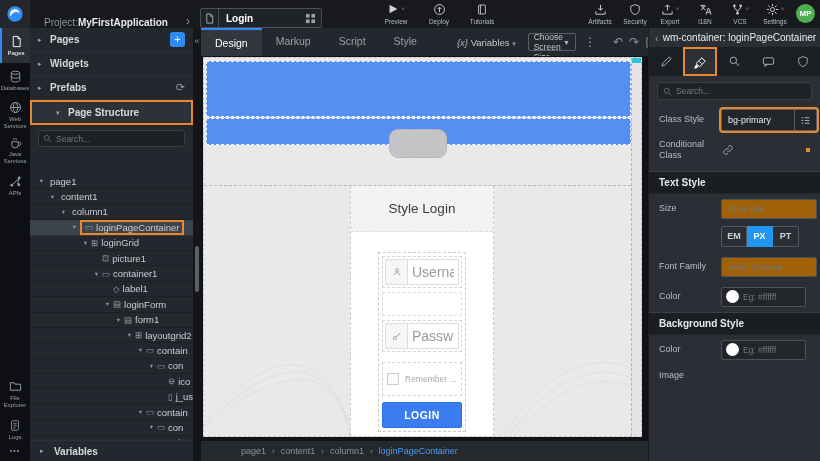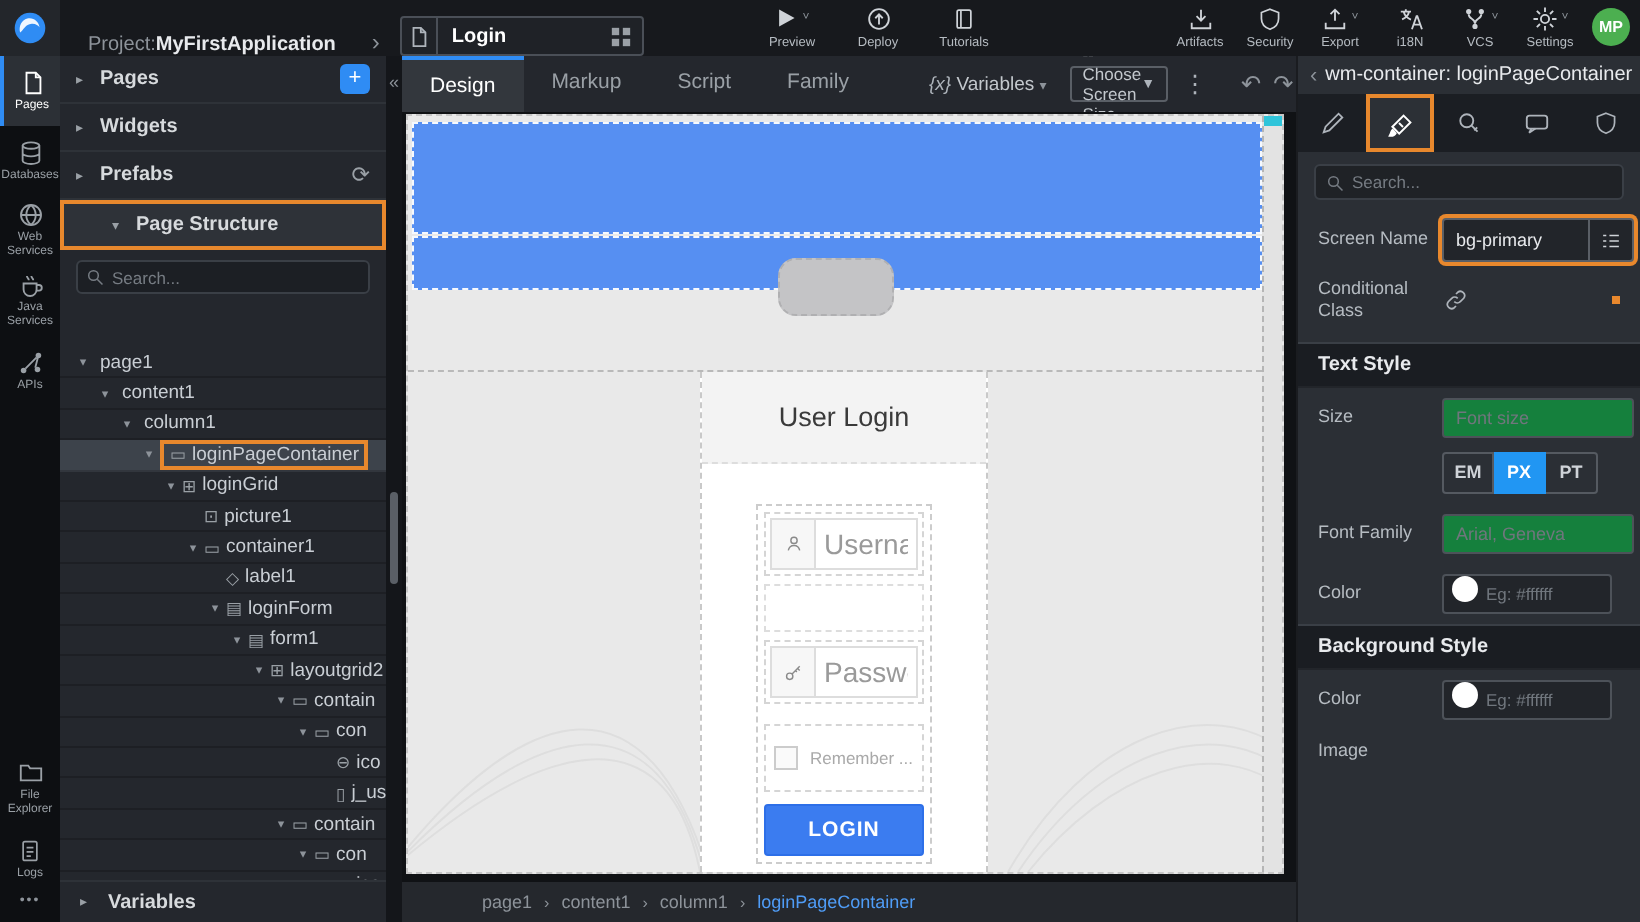--- a/index.html
+++ b/index.html
@@ -152,42 +152,42 @@
   .insp-tab.active { background:#2c3036; border-top:2px solid #2f8cf4; color:#fff;
     outline:2px solid #e8882d; outline-offset:-2px; }
   .insp-search { margin:6px 8px 4px; height:18px; background:#1f2226; border:1px solid #3a3f46;
     border-radius:3px; display:flex; align-items:center; padding:0 5px; }
   .insp-search svg { flex:0 0 9px; color:#767c83; }
   .insp-search input { flex:1; min-width:0; background:transparent; border:none; outline:none;
     color:#cfd3d8; font-size:8.5px; padding-left:4px; font-family:inherit; }
   .insp-search input::placeholder { color:#767c83; }
   .insp-row { display:flex; align-items:center; padding:5px 10px; }
   .insp-label { flex:0 0 62px; font-size:9px; color:#b6bcc2; line-height:1.25; padding-right:4px; }
-  .dinput { background:#15803d; border:1px solid #4d5259; color:#e8eaed; font-size:9px;
+  .dinput { background:#a16207; border:1px solid #4d5259; color:#e8eaed; font-size:9px;
     height:20px; width:96px; padding:0 6px; border-radius:2px; outline:none; font-family:inherit; }
   .dinput::placeholder { color:#70767d; }
   .cn-group { display:flex; width:96px; height:22px; border:1px solid #5a5f66; border-radius:2px;
     box-shadow:0 0 0 2px #e8882d; background:#22252a; }
   .cn-group input { flex:1; min-width:0; background:transparent; border:none; outline:none;
     color:#e8eaed; font-size:9px; padding:0 6px; font-family:inherit; }
   .cn-list { width:22px; border-left:1px solid #5a5f66; display:flex; align-items:center;
     justify-content:center; color:#cfd3d8; cursor:pointer; }
   .linkic { color:#aeb4bb; display:flex; margin-left:14px; cursor:pointer; }
   .orange-dot { margin-left:auto; width:4px; height:4px; background:#e8882d; }
   .insp-section { background:#1a1d22; border-top:1px solid #3a3f46; border-bottom:1px solid #22252a;
     padding:5px 10px; font-size:10px; font-weight:bold; color:#e8eaed; }
   .unitrow { display:flex; padding:2px 10px 5px; }
   .unitrow .spacer { flex:0 0 62px; }
   .unit { width:26px; height:21px; border:1px solid #555a61; border-left:none; background:#2b2f35;
     color:#cfd3d8; font-size:9px; font-weight:bold; display:flex; align-items:center;
     justify-content:center; cursor:pointer; }
   .unit:first-of-type { border-left:1px solid #555a61; border-radius:2px 0 0 2px; }
   .unit:last-of-type { border-radius:0 2px 2px 0; }
   .unit.active { background:#2196f3; border-color:#2196f3; color:#fff; }
-  .color-group { display:flex; width:85px; height:20px; background:#22252a;
+  .color-group { display:flex; align-items:center; width:85px; height:20px; background:#22252a;
     border:1px solid #4d5259; border-radius:2px; }
   .swatch { width:13px; height:13px; border-radius:50%; background:#fff; margin:0 4px; flex:0 0 13px;
     cursor:pointer; }
   .color-group input { flex:1; min-width:0; background:transparent; border:none; outline:none;
     color:#e8eaed; font-size:8.5px; font-family:inherit; }
   .color-group input::placeholder { color:#70767d; }
   .fsbtn { width:21px; height:22px; border:1px solid #555a61; background:#2b2f35; color:#cfd3d8;
     font-size:10px; display:flex; align-items:center; justify-content:center; margin-right:3px;
     border-radius:2px; cursor:pointer; }
   .fsbtn.it { font-style:italic; font-family:"Liberation Serif", serif; }
@@ -542,21 +542,21 @@
     <div class="collapse-btn">«</div>
     <div class="ruler-thumb"></div>
   </div>
 
   <main class="center">
     <div class="tabbar">
       <div id="ed-tabs" style="display:flex;height:28px;">
           <div class="edtab active">Design</div>
           <div class="edtab">Markup</div>
           <div class="edtab">Script</div>
-          <div class="edtab">Family</div>
+          <div class="edtab">Style</div>
         </div>
       <div class="vars-dd">
         <span class="vx">{x}</span>
         <span>Variables</span>
         <span class="dd">▾</span>
       </div>
       <div class="screen-select">
         <span>-- Choose Screen Size --</span>
         <span class="dd">▼</span>
       </div>
@@ -586,21 +586,21 @@
             <path d="M-10 130 C 65 50, 125 40, 148 130"></path>
             <path d="M-10 130 C 70 60, 130 50, 146 130"></path>
             <path d="M300 130 C 340 60, 400 40, 440 70"></path>
             <path d="M305 130 C 345 70, 402 50, 440 80"></path>
             <path d="M310 130 C 350 80, 404 60, 440 90"></path>
           </g>
         </svg>
 
         <div class="card">
           <div class="card-head">
-            <span>User Login</span>
+            <span>Style Login</span>
           </div>
           <div class="formwrap">
             <div class="fieldbox">
               <div class="fieldinner">
                 <span class="iconcell">
                     <svg width="10" height="10" viewBox="0 0 14 14">
                       <circle cx="7" cy="4.5" r="2.2" fill="none" stroke="currentColor"></circle>
                       <path d="M3 11.5c.5-2.5 2-3.5 4-3.5s3.5 1 4 3.5" fill="none" stroke="currentColor"></path>
                     </svg>
                   </span>
@@ -693,21 +693,21 @@
       </div>
     <div class="insp-search">
       <svg width="9" height="9" viewBox="0 0 12 12">
           <circle cx="5" cy="5" r="3.2" fill="none" stroke="currentColor"></circle>
           <path d="M7.5 7.5L11 11" stroke="currentColor"></path>
         </svg>
       <input placeholder="Search..." style="">
     </div>
 
     <div class="insp-row">
-      <div class="insp-label">Screen Name</div>
+      <div class="insp-label">Class Style</div>
       <div class="cn-group">
         <input value="bg-primary" style="">
         <span class="cn-list">
             <svg width="11" height="11" viewBox="0 0 14 14">
               <path d="M2 3.5h2M6 3.5h6M2 7h2M6 7h6M2 10.5h2M6 10.5h6" stroke="currentColor"></path>
             </svg>
           </span>
       </div>
     </div>
 

